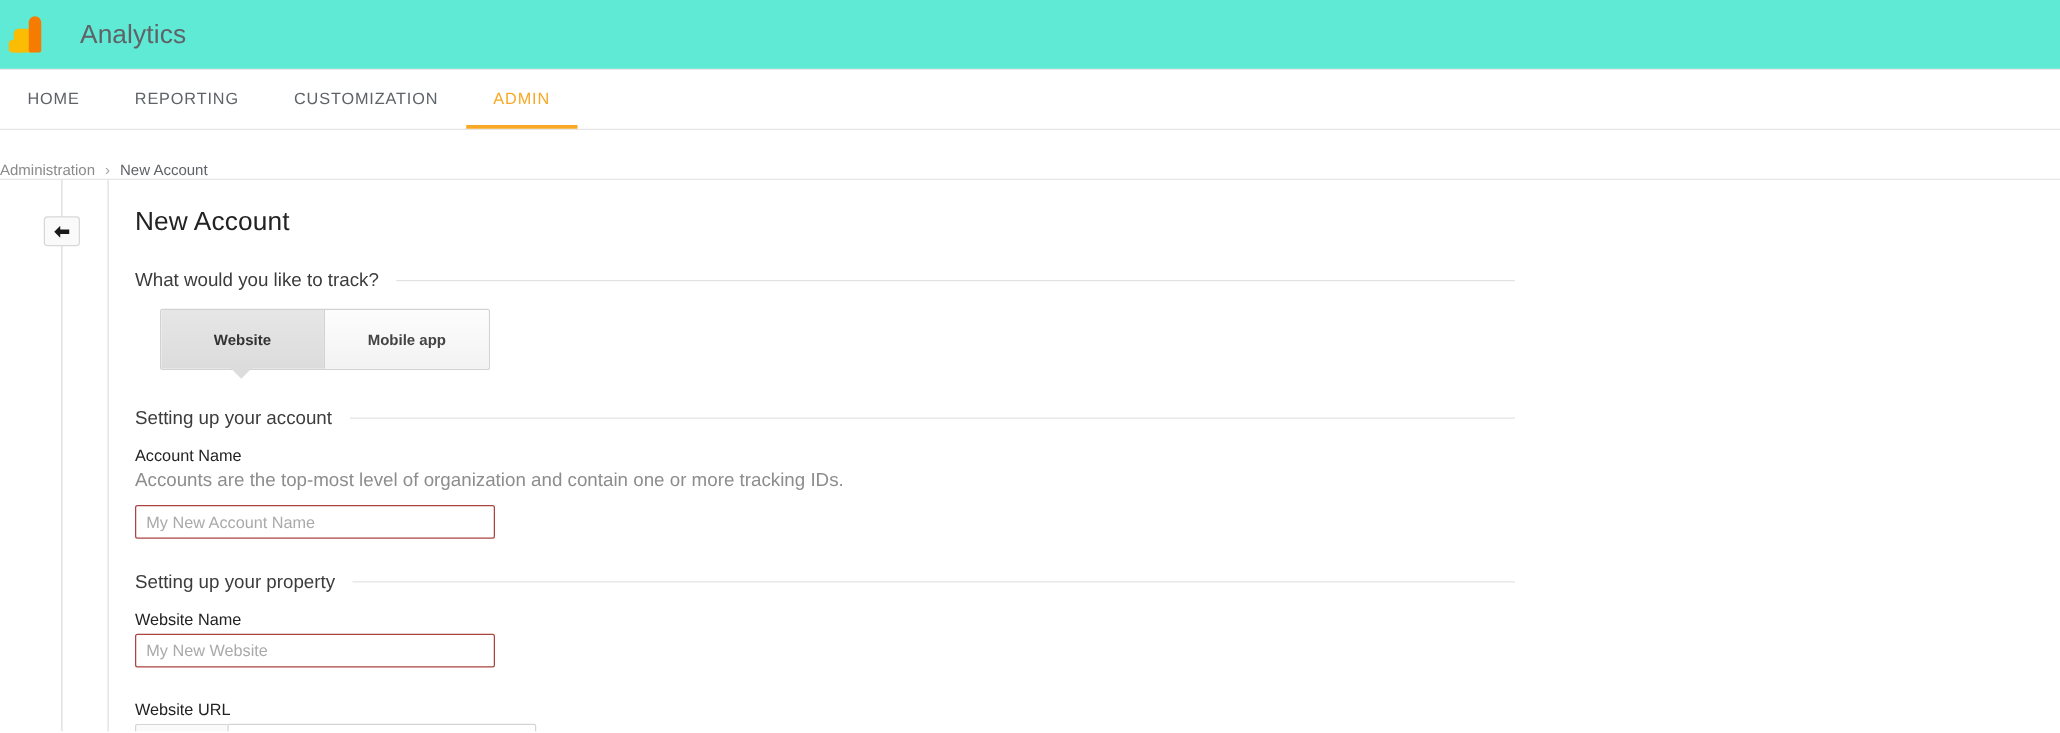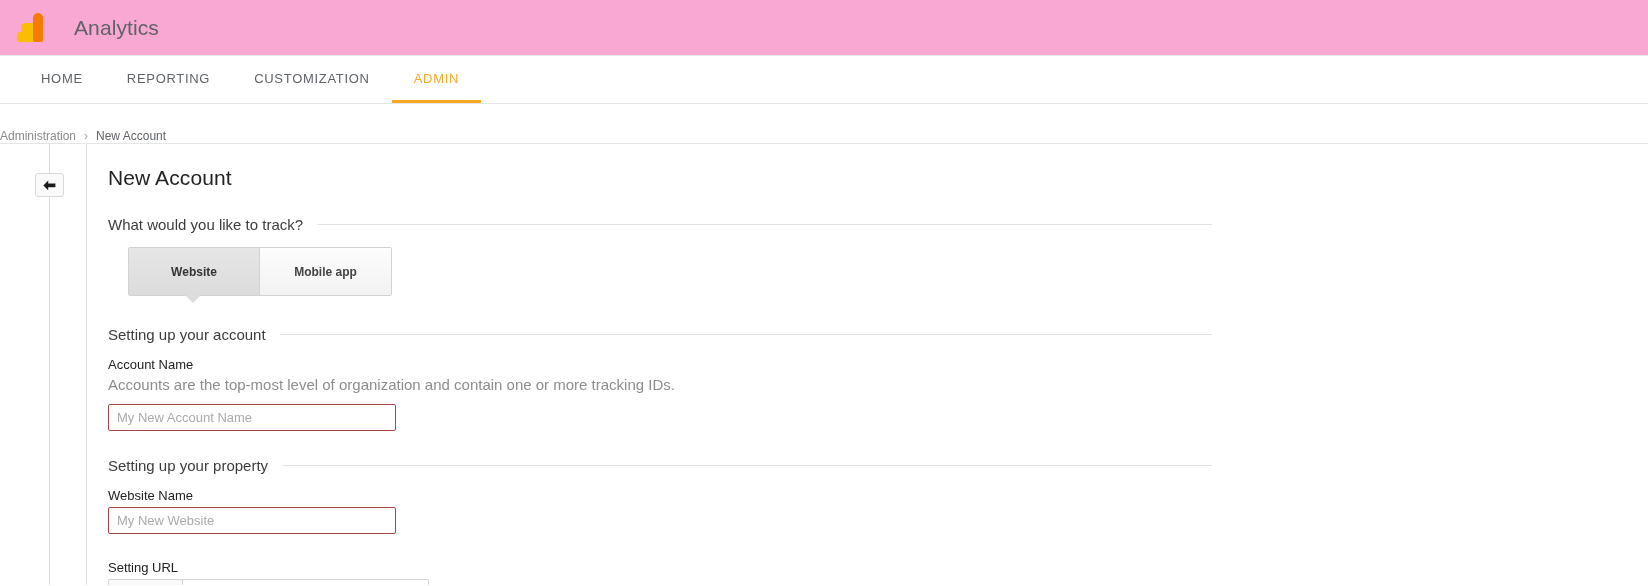--- a/index.html
+++ b/index.html
@@ -12,22 +12,22 @@
     overflow: hidden;
   }
 
   .app { position: relative; width: 1648px; height: 586px; background:#fff; }
 
   
   .topbar {
     height: 56px;
     display: flex;
     align-items: center;
-    padding-left: 14px;
-    background: #f9a8d4;
+    padding-left: 4px;
+    background: #5eead4;
     border-bottom: 1px solid #e8e8e8;
   }
   .ga-logo {
     width: 34px; height: 34px;
     position: relative;
     flex: 0 0 auto;
     margin-right: 26px;
   }
   .ga-logo .bar-tall {
     position: absolute; right: 5px; top: 2px;
@@ -54,21 +54,21 @@
     letter-spacing: .1px;
   }
 
   
   .navbar {
     height: 48px;
     display: flex;
     align-items: stretch;
     background: #fff;
     border-bottom: 1px solid #e5e5e5;
-    padding-left: 19px;
+    padding-left: 0;
   }
   .nav-tab {
     display: flex;
     align-items: center;
     padding: 0 22px;
     font-size: 13px;
     letter-spacing: .7px;
     color: #5f6368;
     cursor: pointer;
     position: relative;
@@ -326,21 +326,21 @@
         <span class="label">Setting up your property</span>
         <span class="rule"></span>
       </div>
 
       <div class="field-block">
         <div class="field-label">Website Name</div>
         <input class="text-input" type="text" placeholder="My New Website" style="">
       </div>
 
       <div class="field-block">
-        <div class="field-label">Setting URL</div>
+        <div class="field-label">Website URL</div>
         <div class="url-row">
           <div class="proto-select">
             <span>http://</span>
 
           </div>
           <input class="url-input" type="text" placeholder="Example: http://www.mywebsite.com" style="">
         </div>
       </div>
 
     </div>

